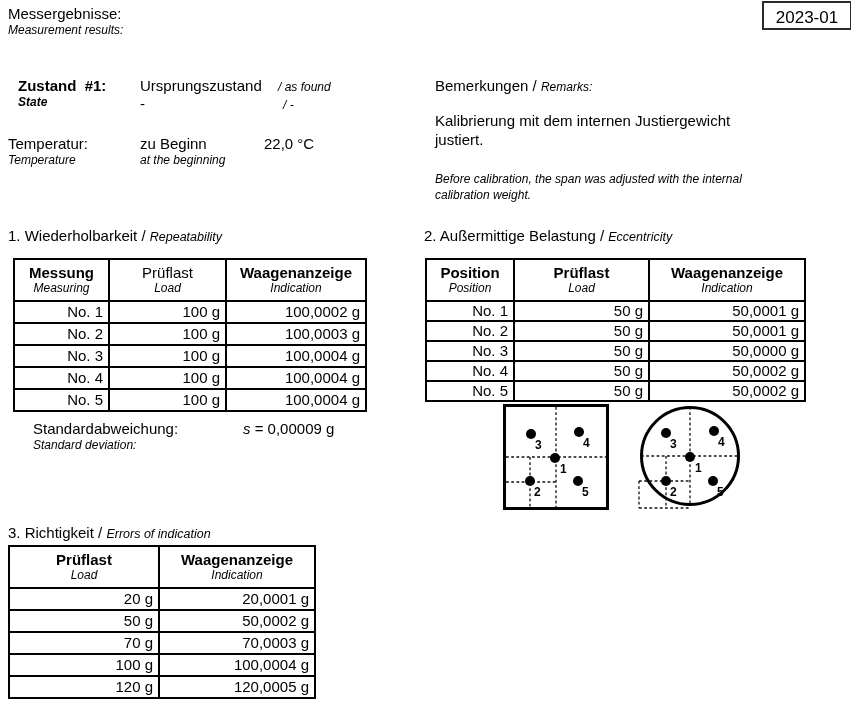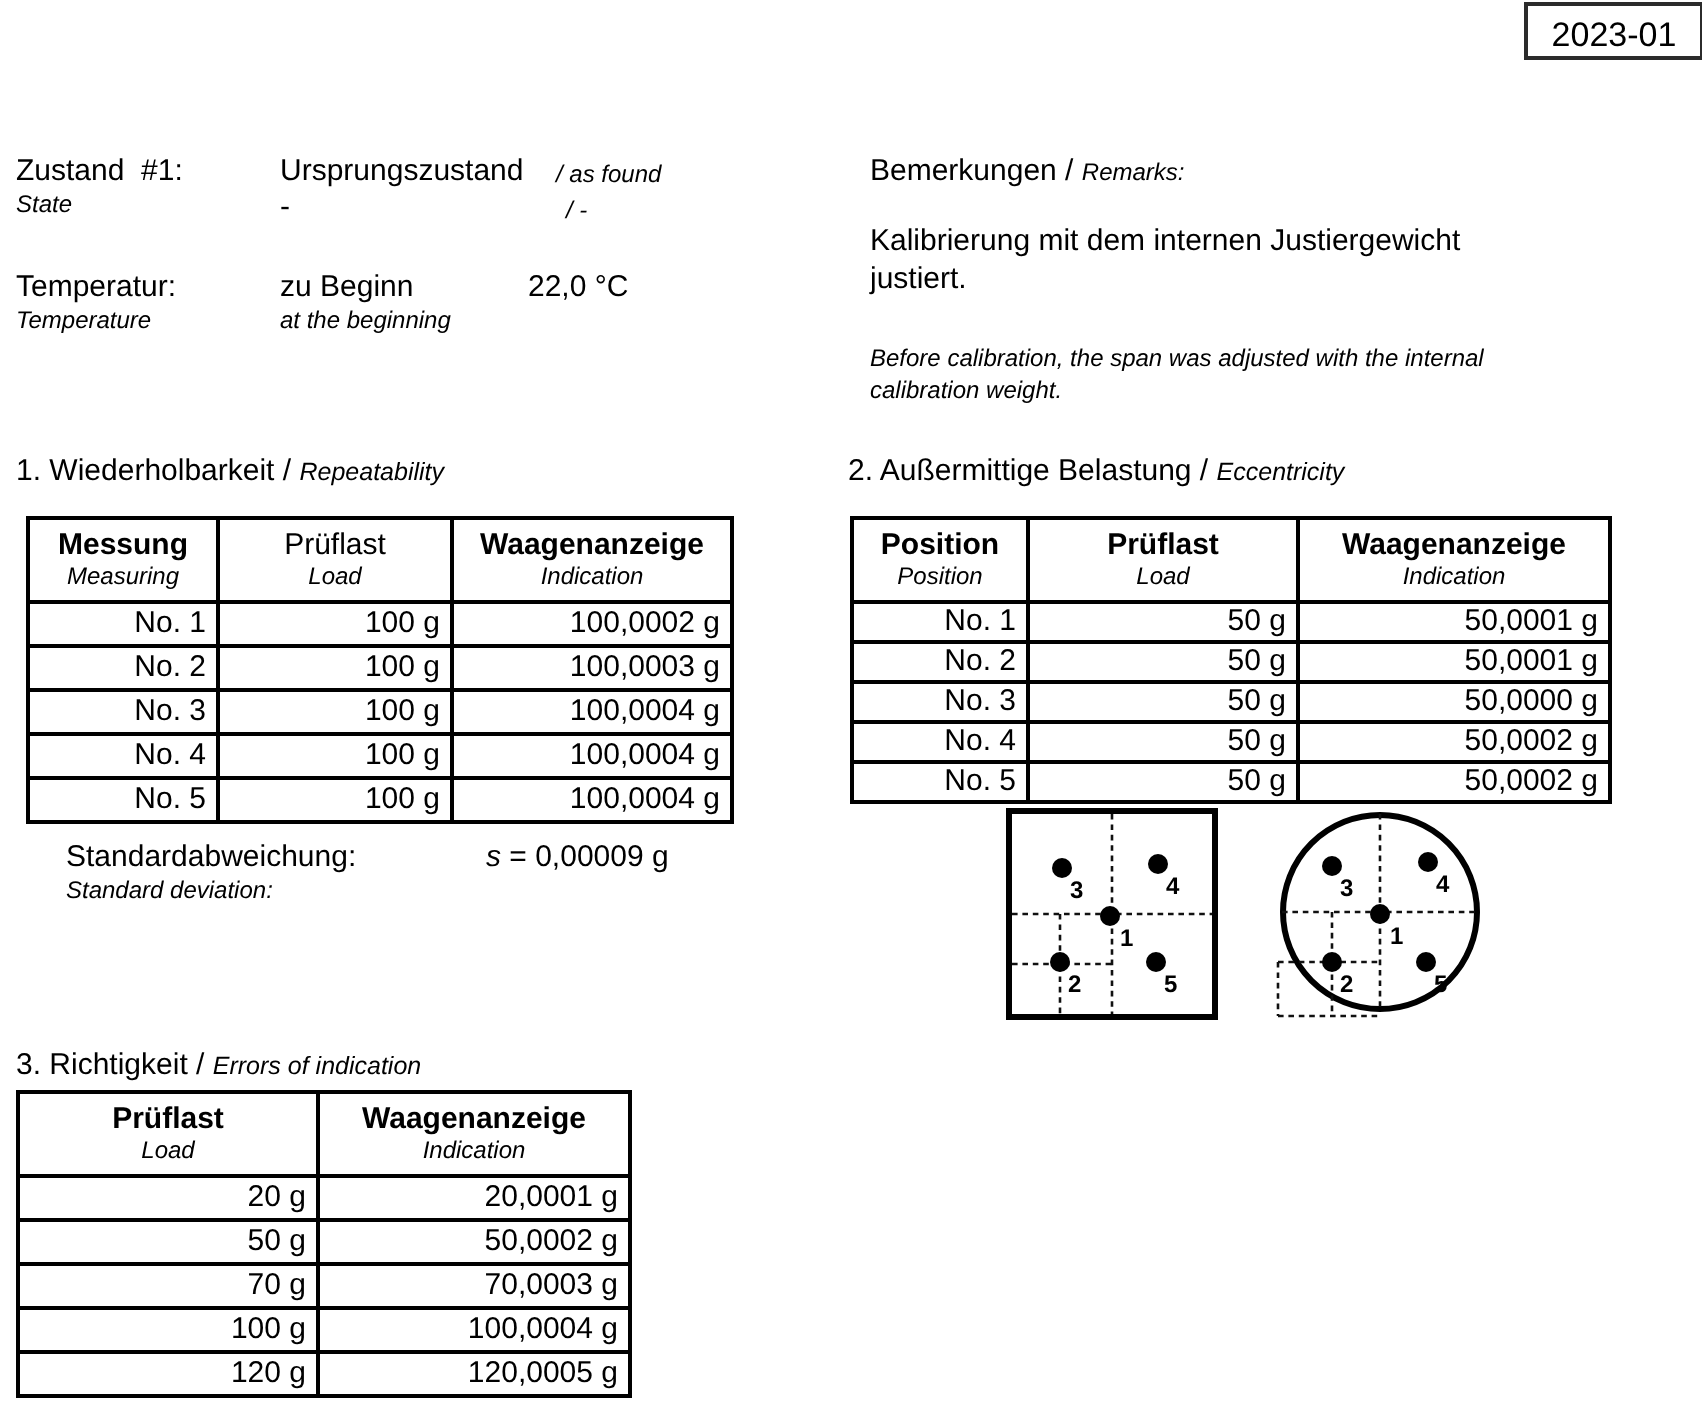--- a/index.html
+++ b/index.html
@@ -1,21 +1,21 @@
 <!DOCTYPE html>
 <html><head>
 <meta charset="utf-8">
 <style>
   html,body{margin:0;padding:0;background:#fff;}
   .page{position:relative;width:851px;height:705px;background:#fff;color:#000;
         font-family:"Liberation Sans",sans-serif;overflow:hidden;}
   .abs{position:absolute;}
   .de{font-size:15px;line-height:18px;}
   .en{font-size:12px;font-style:italic;line-height:15px;}
-  .b{font-weight:normal;}
+  .b{font-weight:bold;margin-left:10px;}
   .pre{white-space:pre;}
   .doc-code{position:absolute;left:762px;top:1px;width:86px;height:25px;
             border:2px solid #2b2b2b;display:flex;align-items:flex-end;justify-content:center;
             font-size:17px;}
   .sec-head{position:absolute;font-size:15px;}
   .sec-head .en{font-size:12.5px;}
   table.t{position:absolute;border-collapse:collapse;background:#fff;table-layout:fixed;}
   .t th,.t td{border:2px solid #000;overflow:hidden;}
   .t th{font-weight:normal;text-align:center;vertical-align:middle;padding:4px 1px 5px;border-radius:16px;}
   .t td{text-align:right;padding:0 5px 1px 0;font-size:15px;height:19px;}
@@ -25,20 +25,24 @@
   .hen{font-size:12px;font-style:italic;font-weight:normal;line-height:14px;}
   .remarks-de{width:330px;font-size:15px;line-height:19px;}
   .remarks-en{width:360px;font-size:12px;font-style:italic;line-height:16px;}
   svg text{font-family:"Liberation Sans",sans-serif;font-weight:bold;font-size:12px;fill:#000;}
 </style>
 </head>
 <body>
 
 <div class="page">
 
+  <div class="abs" style="left:8px;top:5px">
+    <div class="de">Messergebnisse:</div>
+    <div class="en">Measurement results:</div>
+  </div>
   <div class="doc-code">
     <span>2023-01</span>
   </div>
 
   <div class="abs de b pre" style="left:8px;top:77px">Zustand  #1:</div>
   <div class="abs en b" style="left:8px;top:95px">State</div>
   <div class="abs de" style="left:140px;top:77px">Ursprungszustand</div>
   <div class="abs en" style="left:278px;top:80px">/ as found</div>
   <div class="abs de" style="left:140px;top:95px">-</div>
   <div class="abs en" style="left:283px;top:98px">/ -</div>

